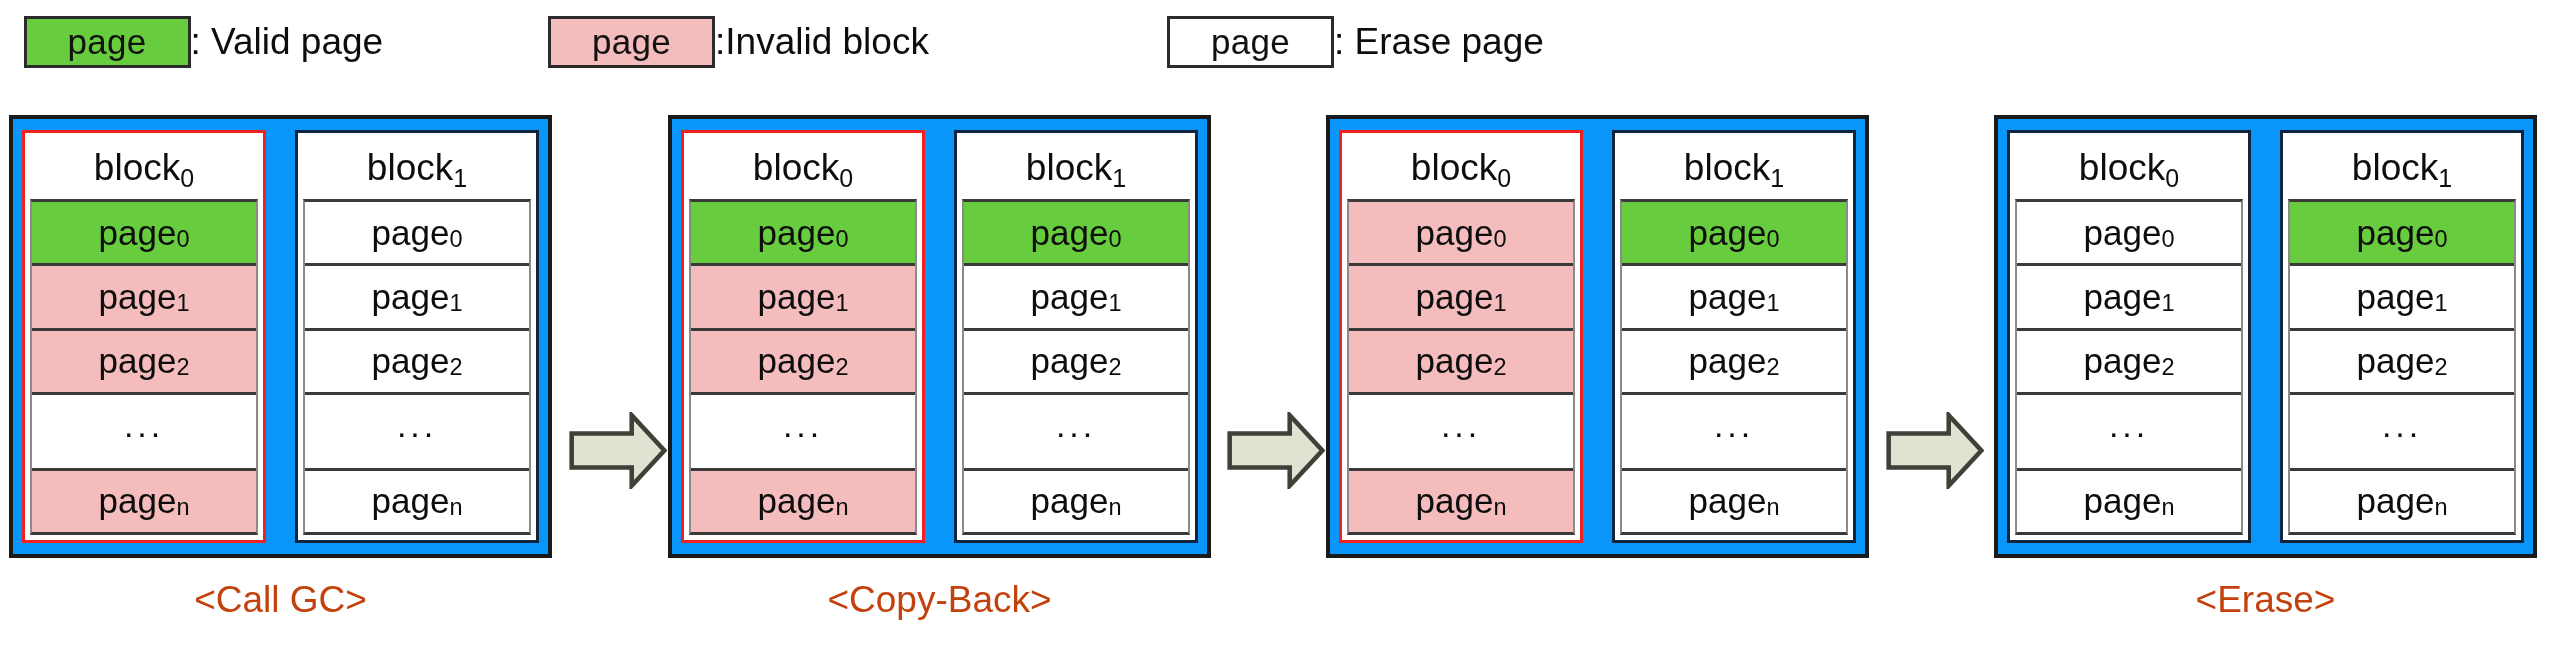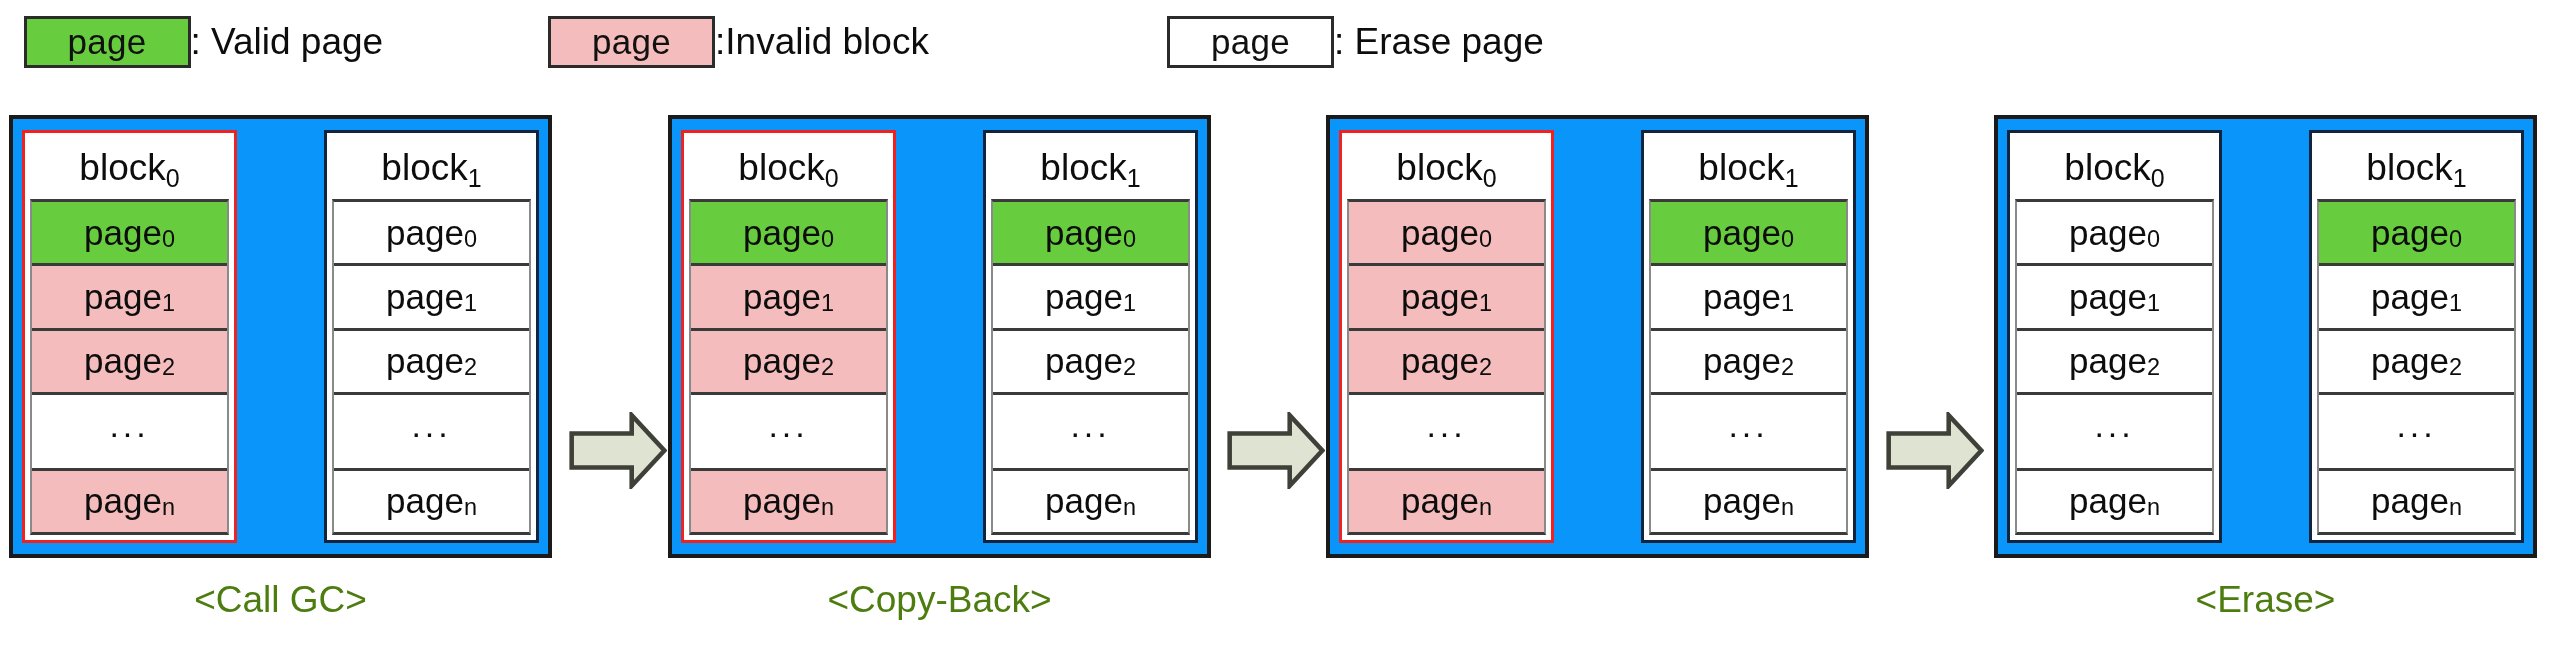--- a/index.html
+++ b/index.html
@@ -65,21 +65,21 @@
     box-sizing:border-box;
     background:#0a95fa;
     border:4.6px solid #1a1a1a;
     display:flex;
     justify-content:space-between;
     align-items:center;
     padding:0 9px;
   }
 
   .block{
-    width:215px;
+    width:244px;
     height:413px;
     box-sizing:border-box;
     background:#ffffff;
     border:3.9px solid #10253d;
     display:flex;
     flex-direction:column;
     padding:3.3px 5.2px 5.2px 5.2px;
   }
   .block.selected{border-color:#ef2121;}
 
@@ -121,21 +121,21 @@
   .cell.free{background:#ffffff;}
   .cell.ellipsis{letter-spacing:3.9px;font-size:34px;padding-bottom:11.7px;}
 
   .stage-label{
     position:absolute;
     top:464px;
     left:0;
     width:543px;
     text-align:center;
     font-size:37px;
-    color:#4d7c0f;
+    color:#c2410c;
     white-space:pre;
   }
 
   
   .arrow{
     position:absolute;
     top:297px;
     width:98px;
     height:77px;
   }

